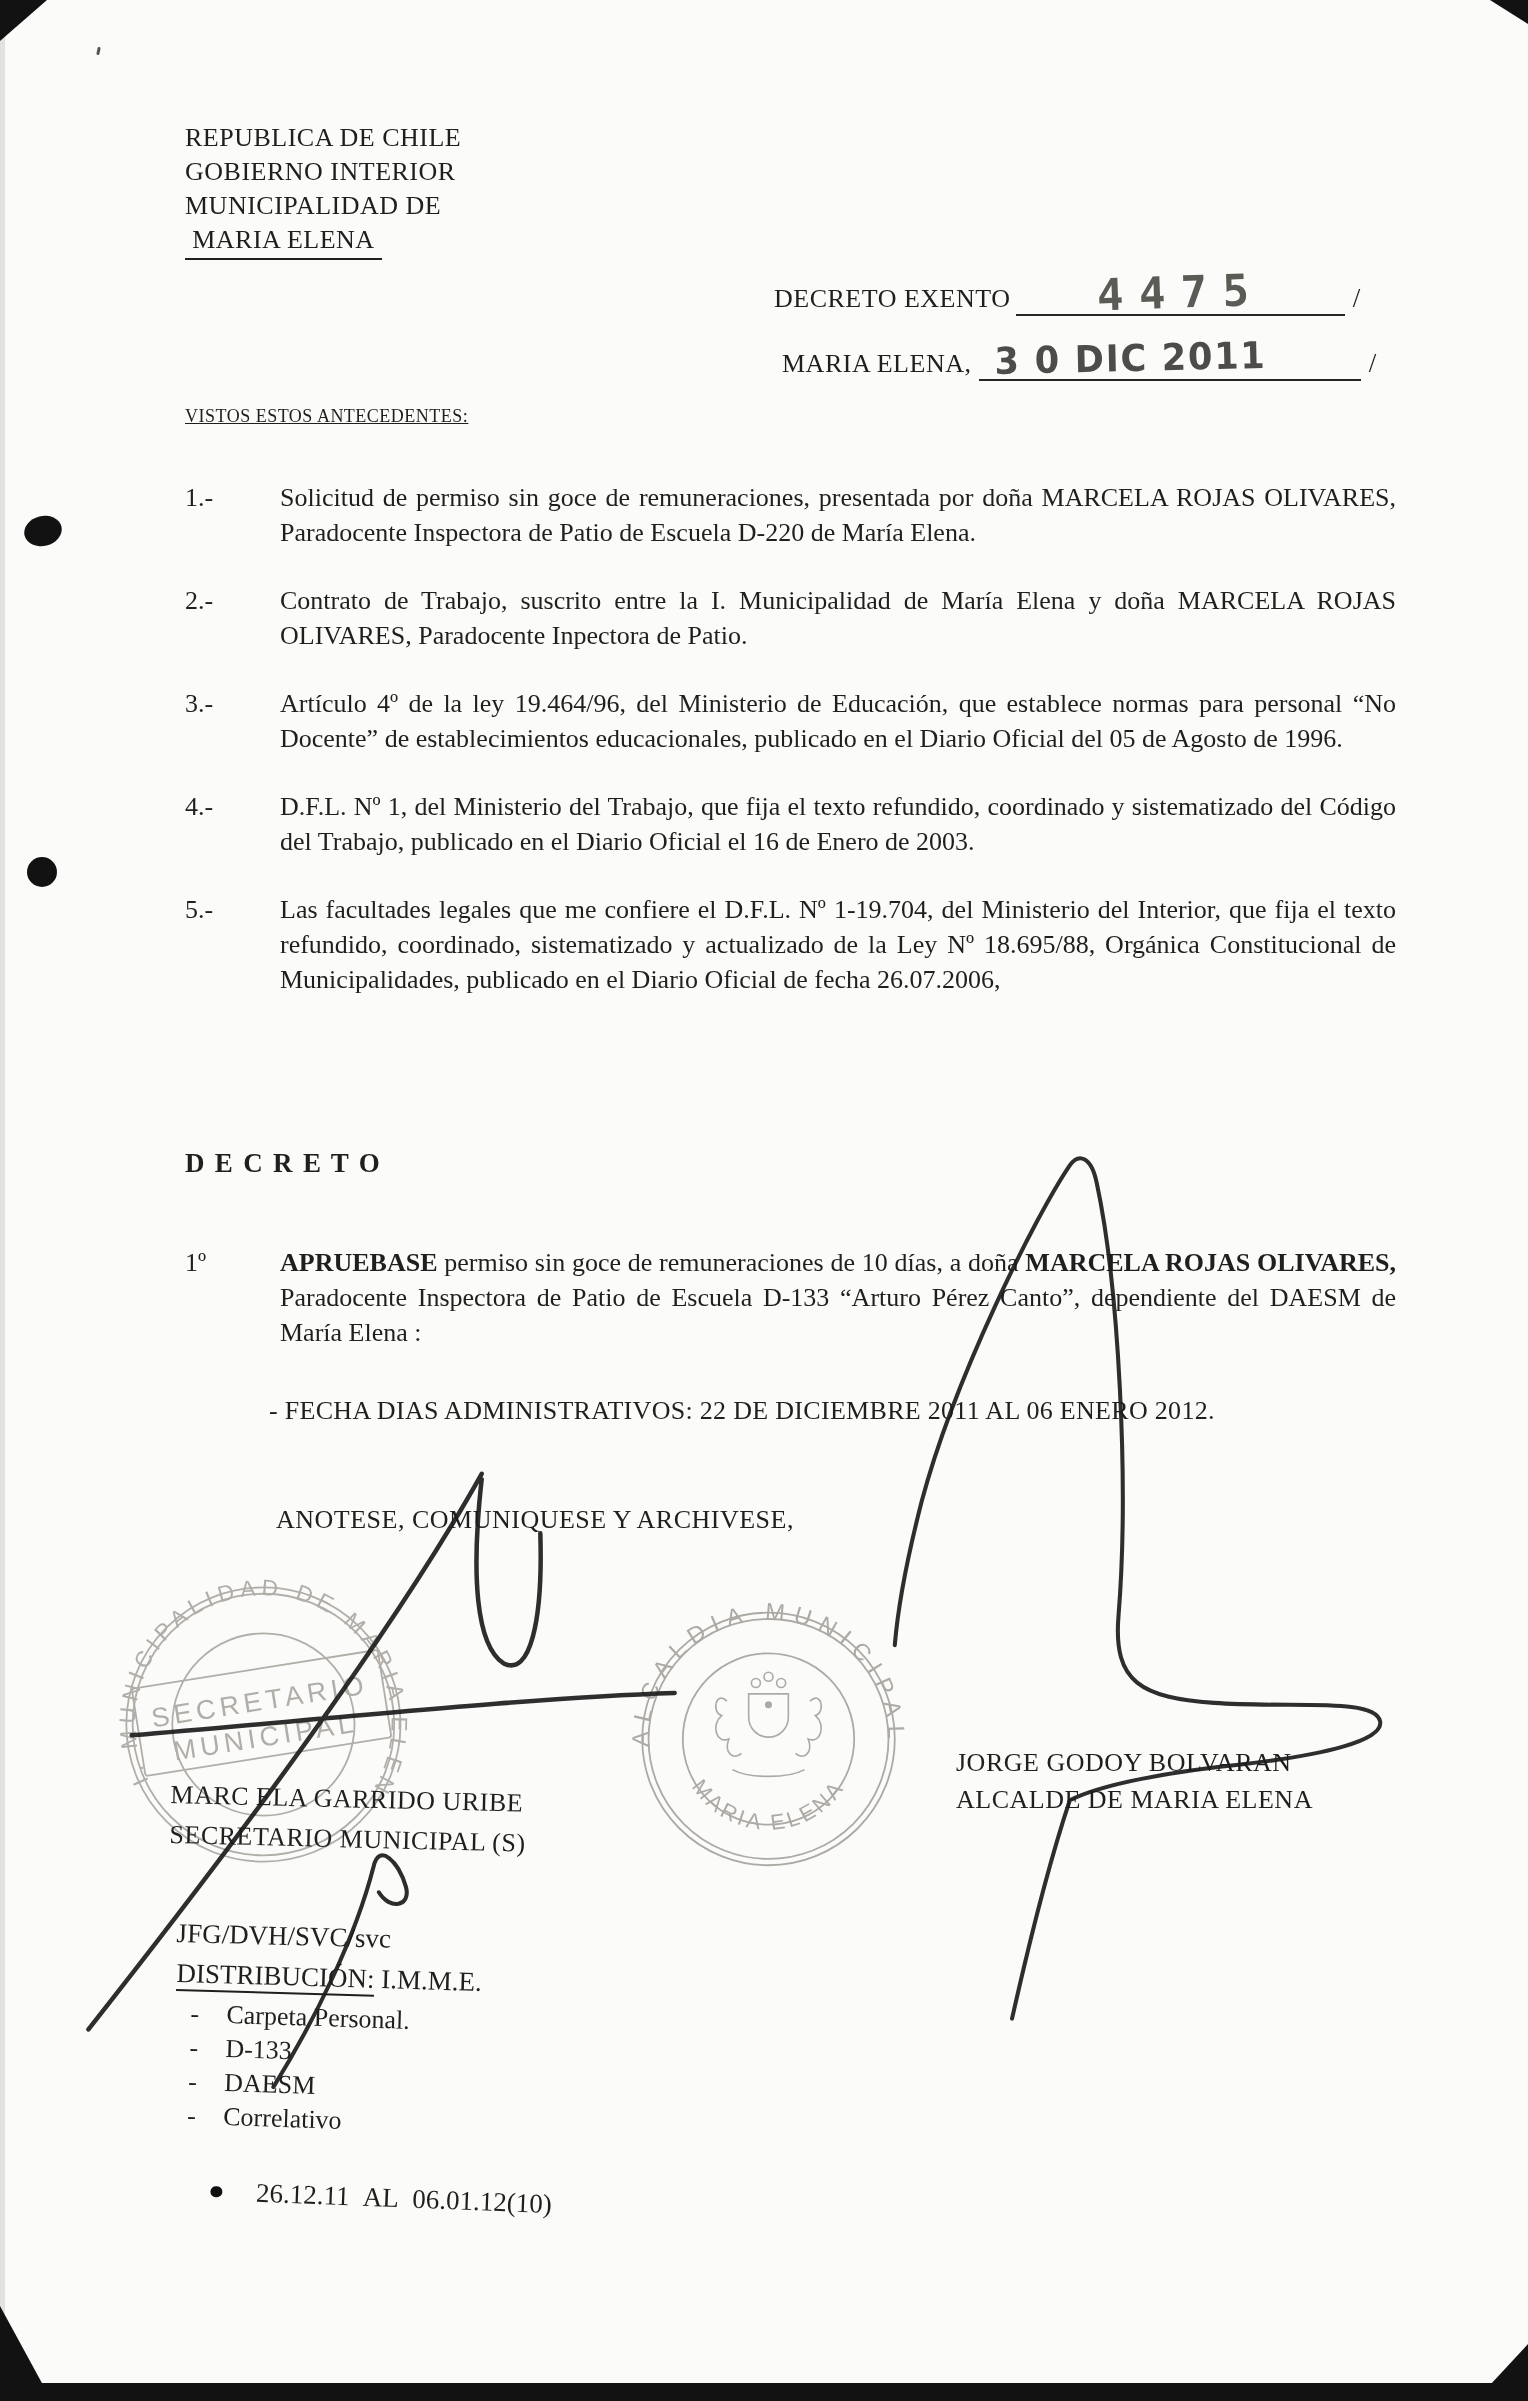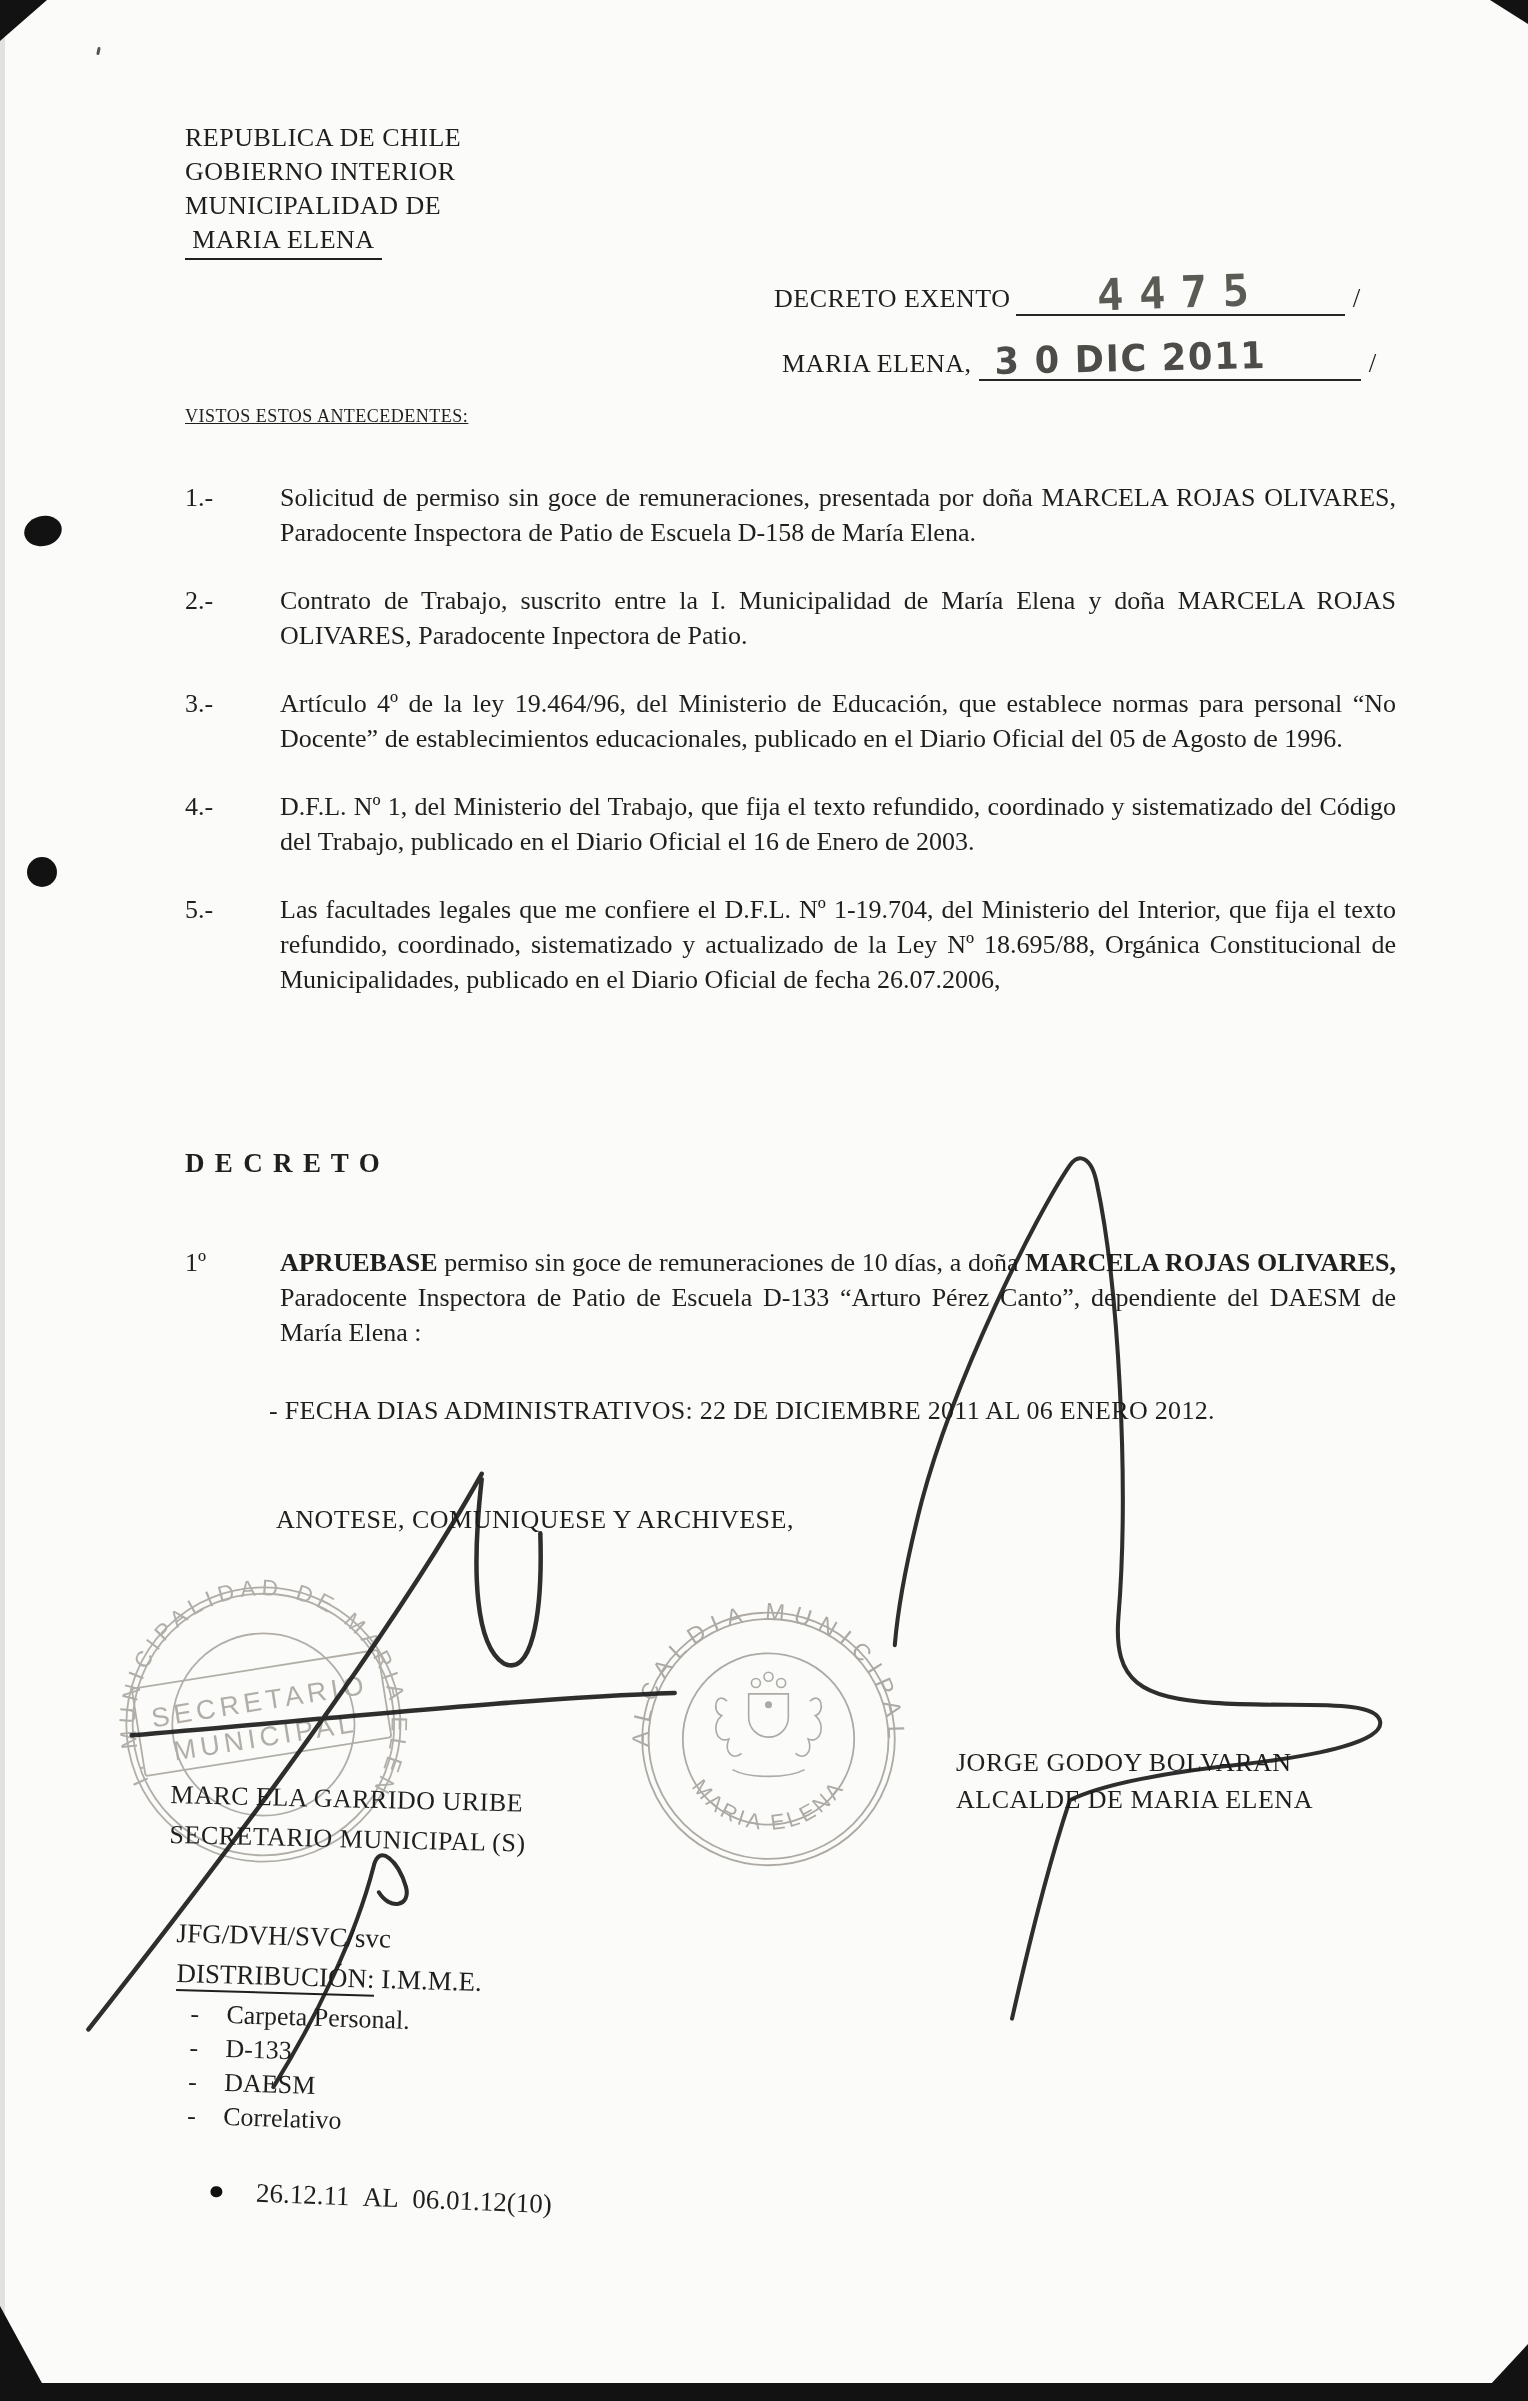--- a/index.html
+++ b/index.html
@@ -146,21 +146,21 @@
     <span class="stamp-date">3 0 DIC 2011</span>
   </span>
   <span class="slash">/</span>
 </div>
 
 <div class="abs vistos-heading">VISTOS ESTOS ANTECEDENTES:</div>
 
 <div class="abs vistos-list">
   <div class="v-item">
     <span class="v-num">1.-</span>
-    <span class="v-text">Solicitud de permiso sin goce de remuneraciones, presentada por doña MARCELA ROJAS OLIVARES,  Paradocente Inspectora de Patio de Escuela D-158 de María Elena.</span>
+    <span class="v-text">Solicitud de permiso sin goce de remuneraciones, presentada por doña MARCELA ROJAS OLIVARES,  Paradocente Inspectora de Patio de Escuela D-220 de María Elena.</span>
   </div>
   <div class="v-item">
     <span class="v-num">2.-</span>
     <span class="v-text">Contrato de Trabajo, suscrito entre la I. Municipalidad de María Elena y doña MARCELA ROJAS OLIVARES,  Paradocente Inpectora de Patio.</span>
   </div>
   <div class="v-item">
     <span class="v-num">3.-</span>
     <span class="v-text">Artículo 4º de la ley  19.464/96, del Ministerio de Educación, que establece normas para personal “No Docente” de establecimientos educacionales, publicado en el Diario Oficial del 05 de Agosto de 1996.</span>
   </div>
   <div class="v-item">

